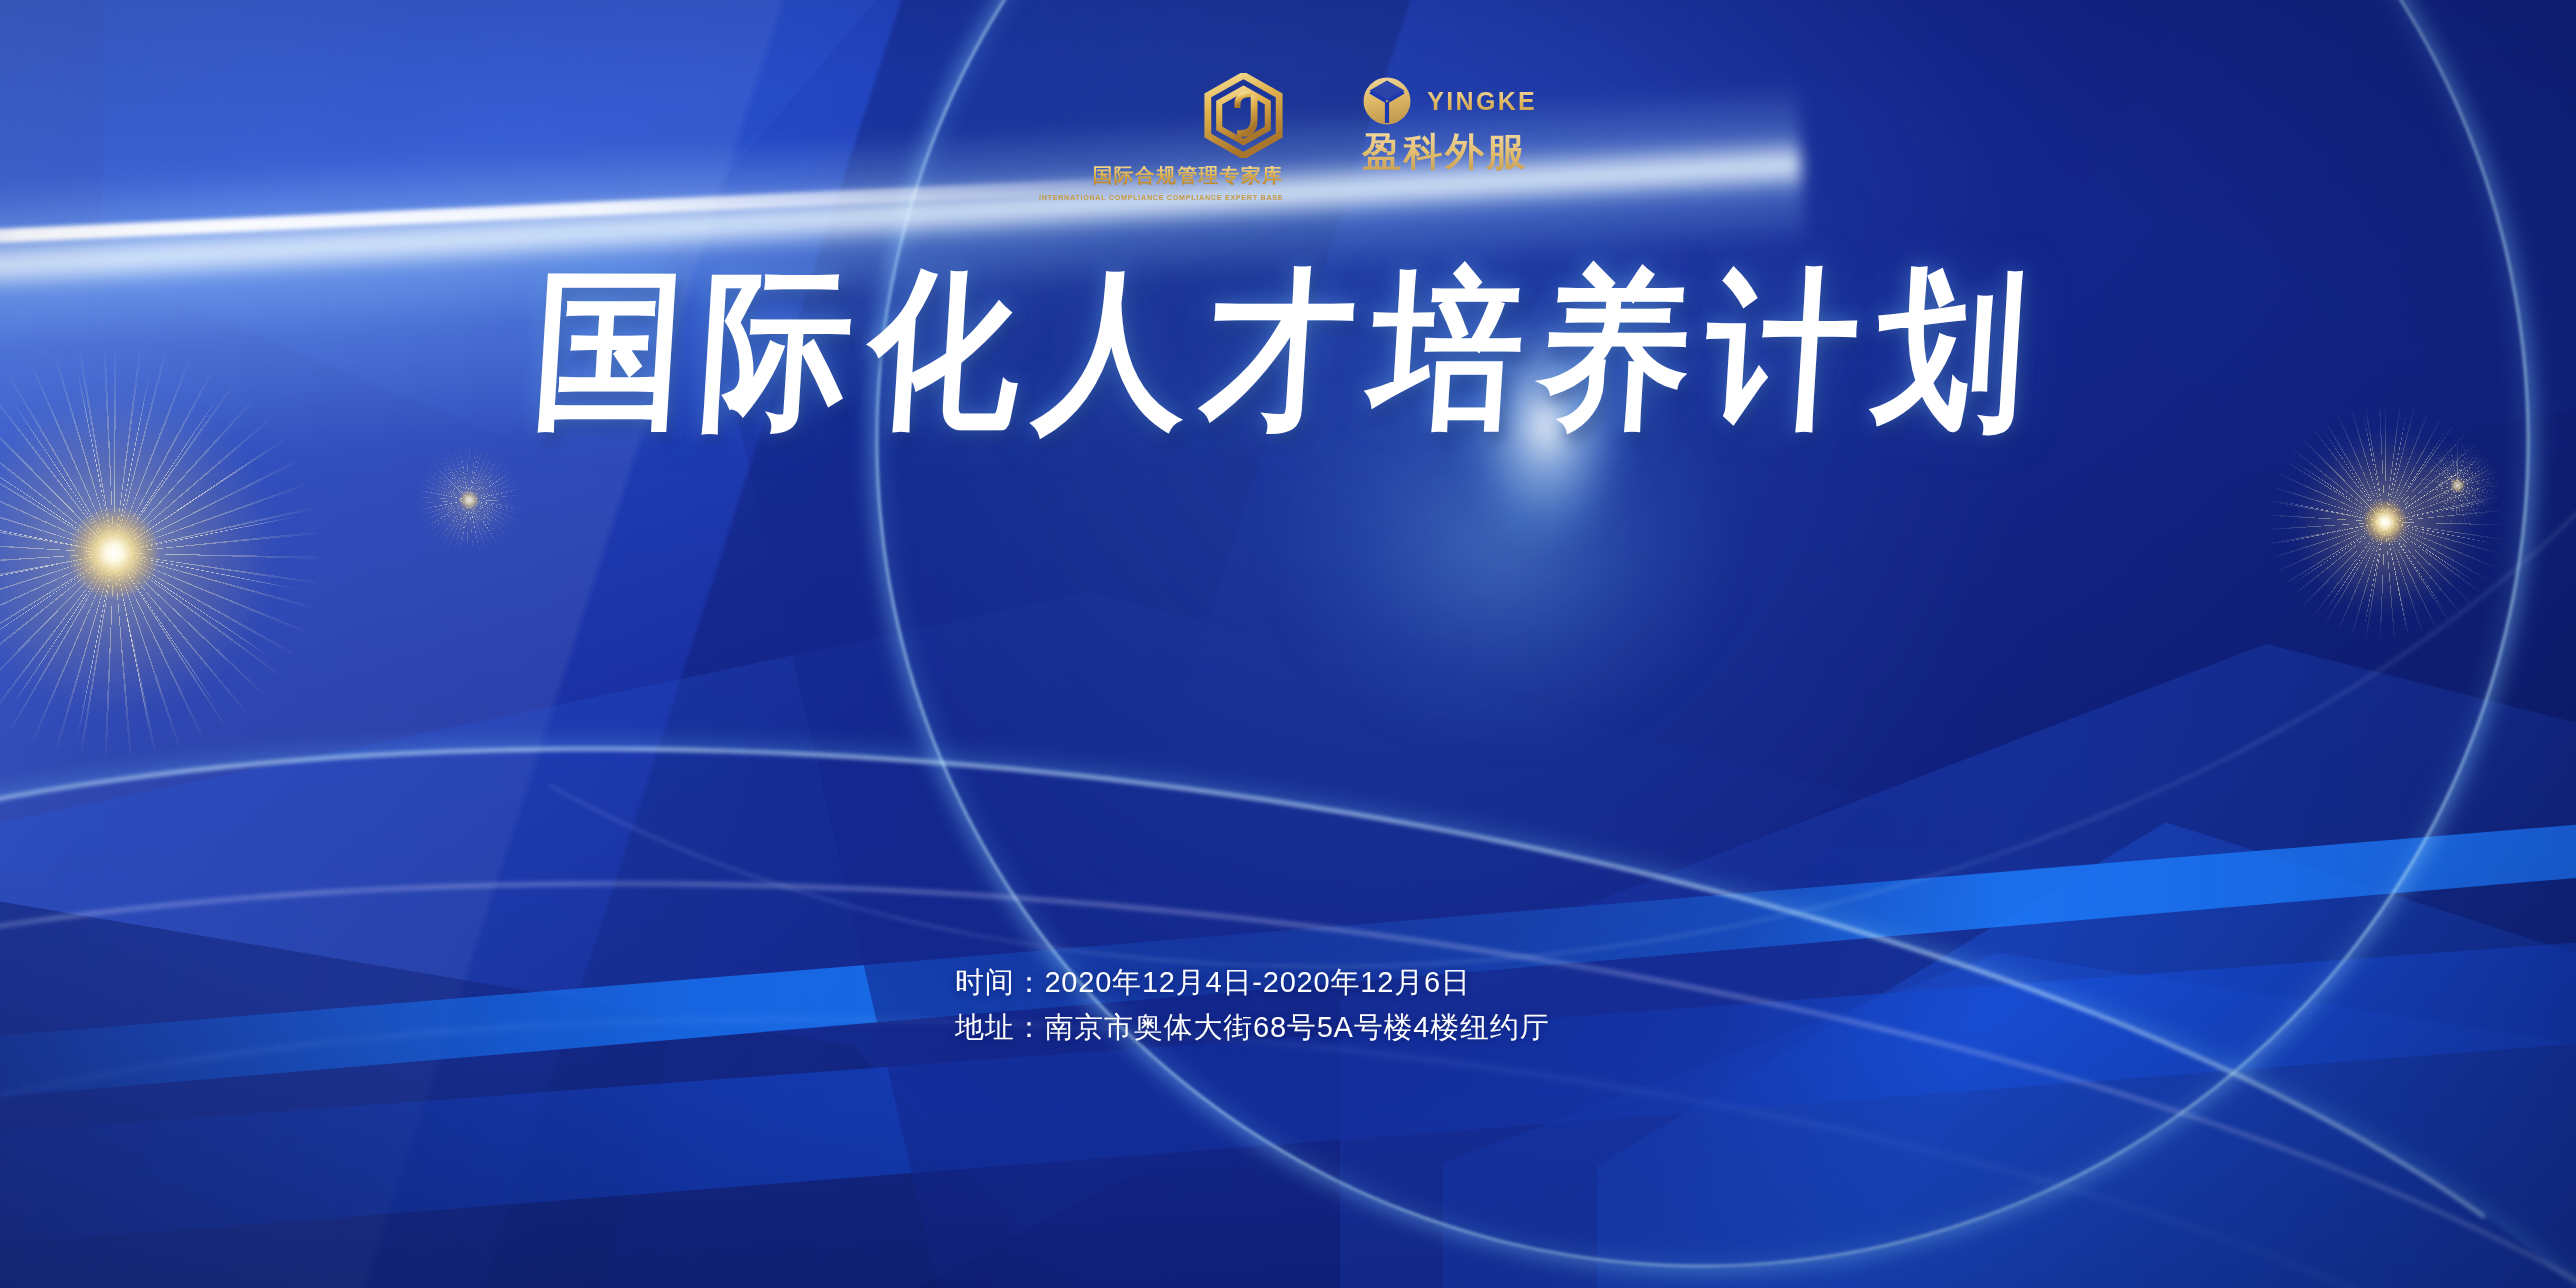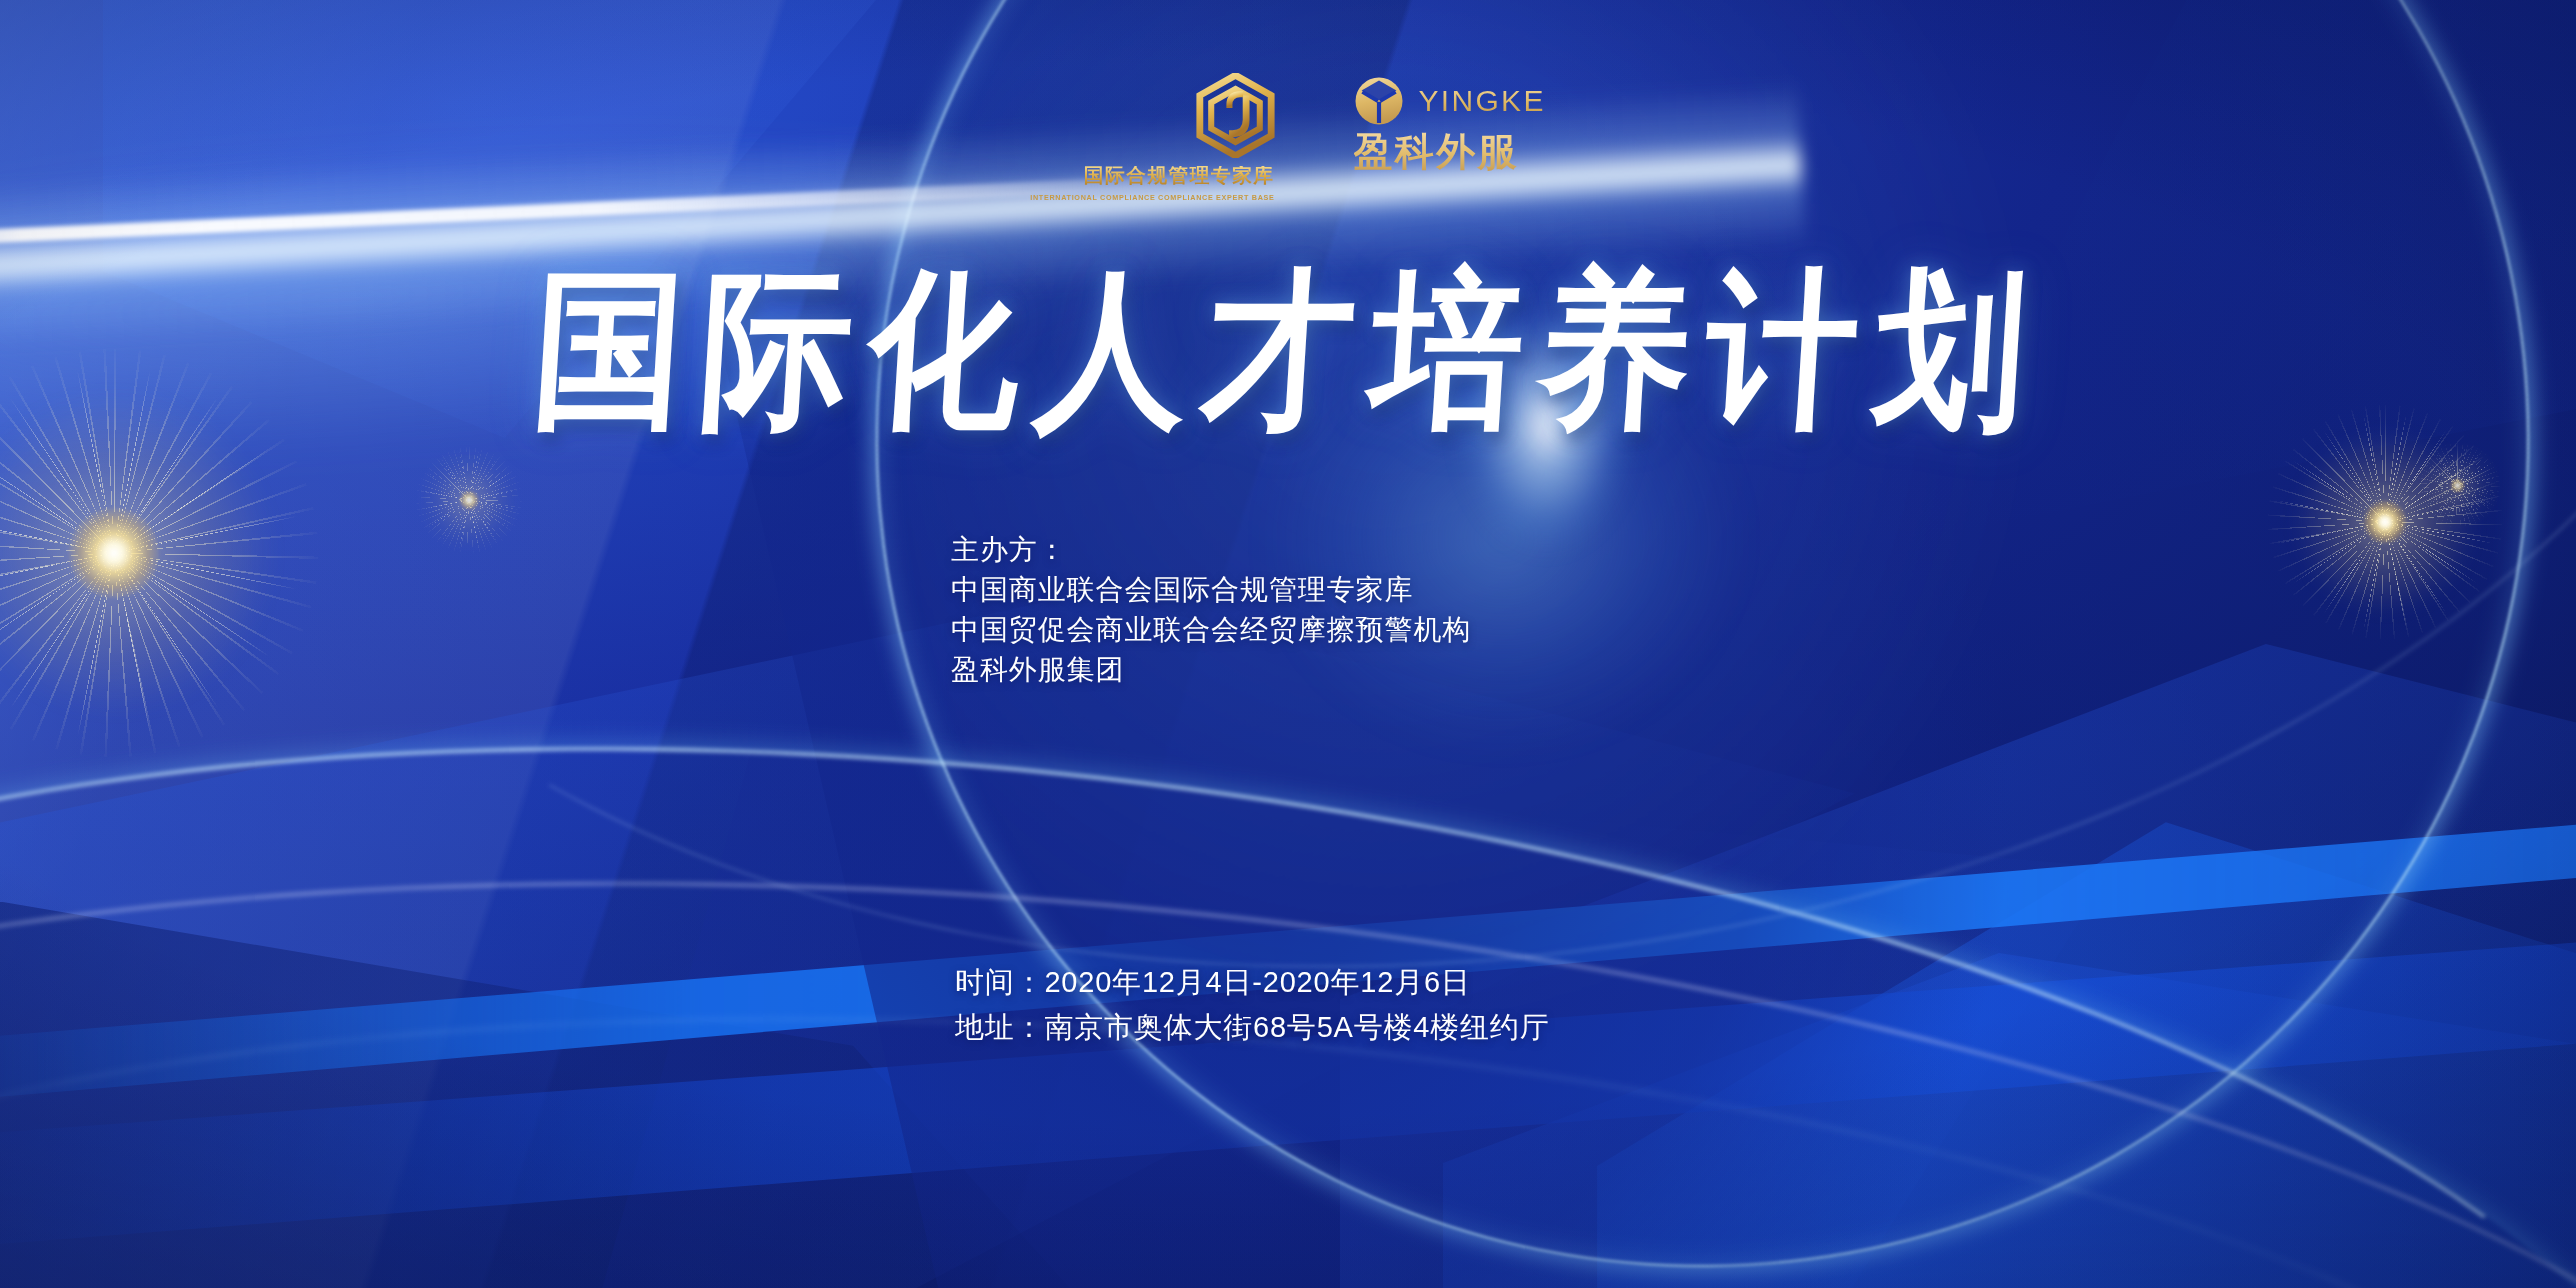--- a/index.html
+++ b/index.html
@@ -243,21 +243,21 @@
   }
   .logo-a-en{
     font-size:7.2px;font-weight:700;letter-spacing:0.7px;
     color:#c79a43;white-space:nowrap;line-height:1;margin-top:1.5px;
   }
 
   .logo-b{display:flex;flex-direction:column;align-items:flex-start;gap:6px;padding-top:3px;}
   .logo-b-top{display:flex;align-items:center;gap:15px;}
   .ymark{width:50px;height:50px;display:block;}
   .ytext{
-    font-size:30px;font-weight:400;letter-spacing:2.3px;line-height:1;
+    font-size:25px;font-weight:700;letter-spacing:2.3px;line-height:1;
     background:linear-gradient(180deg,#f0d59a 0%,#dfb862 55%,#c79c4c 100%);
     -webkit-background-clip:text;background-clip:text;-webkit-text-fill-color:transparent;
     white-space:nowrap;
   }
   .logo-b-cn{
     font-size:39px;font-weight:700;letter-spacing:2.3px;line-height:1;
     background:linear-gradient(180deg,#f2d89f 0%,#e2bd6e 55%,#caa055 100%);
     -webkit-background-clip:text;background-clip:text;-webkit-text-fill-color:transparent;
     white-space:nowrap;
   }
@@ -415,26 +415,20 @@
           <div class="ytext">YINGKE</div>
         </div>
         <div class="logo-b-cn">盈科外服</div>
       </div>
 
     </div>
 
     <div class="title">国际化人才培养计划</div>
 
     <div class="info">
-      <div class="block">
-        <p class="lbl">主办方：</p>
-        <p>中国商业联合会国际合规管理专家库</p>
-        <p>中国贸促会商业联合会经贸摩擦预警机构</p>
-        <p>盈科外服集团</p>
-      </div>
 
       <div class="gap-lg"></div>
 
       <div class="block">
       </div>
     </div>
 
     <div class="meta">
       <p>时间：2020年12月4日-2020年12月6日</p>
       <p>地址：南京市奥体大街68号5A号楼4楼纽约厅</p>

